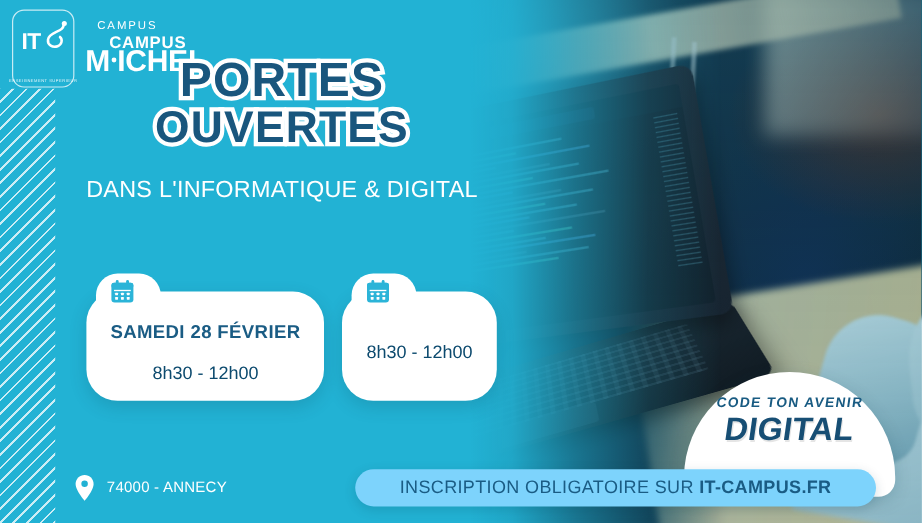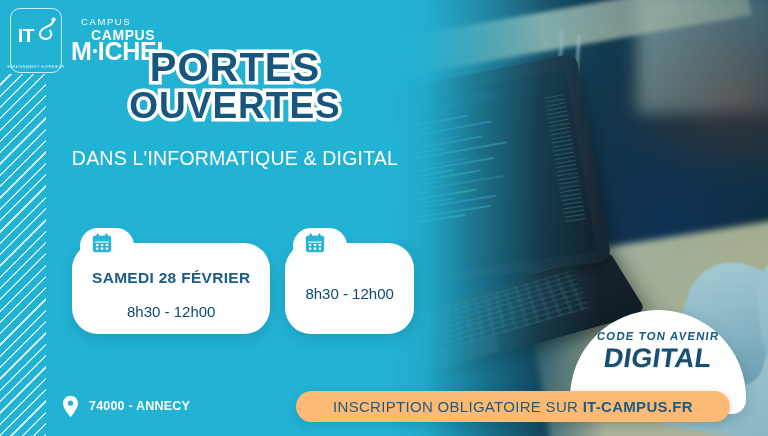--- a/index.html
+++ b/index.html
@@ -230,25 +230,25 @@
   .badge-lg{
     color:#174e74; font-size:27px; font-weight:bold; letter-spacing:.2px;
     transform:skewX(-8deg); margin-top:1px;
     text-shadow:1px 1px 0 rgba(0,0,0,.10);
   }
 
   
   .addr{ position:absolute; left:62px; bottom:18px; display:flex; align-items:center; gap:10px; }
   .addr-txt{ color:#fff; line-height:1.25; }
   .addr-l1{ font-size:12.5px; font-weight:bold; letter-spacing:.2px; }
-  .addr-l2{ font-size:12.5px; font-weight:bold; letter-spacing:.2px; }
+  .addr-l2{ font-size:12.5px; font-weight:normal; letter-spacing:.2px; }
 
   .cta{
     position:absolute; left:296px; bottom:14px; width:434px; height:31px;
-    background:#fdba74; border-radius:16px;
+    background:#7dd3fc; border-radius:16px;
     display:flex; align-items:center; justify-content:center;
     box-shadow:0 3px 10px rgba(10,60,80,.18);
   }
   .cta-txt{ color:#1a5c84; font-size:15px; letter-spacing:.3px; }
   .cta-txt b{ font-weight:bold; }
 </style>
 </head>
 <body>
 
 <div id="poster">

